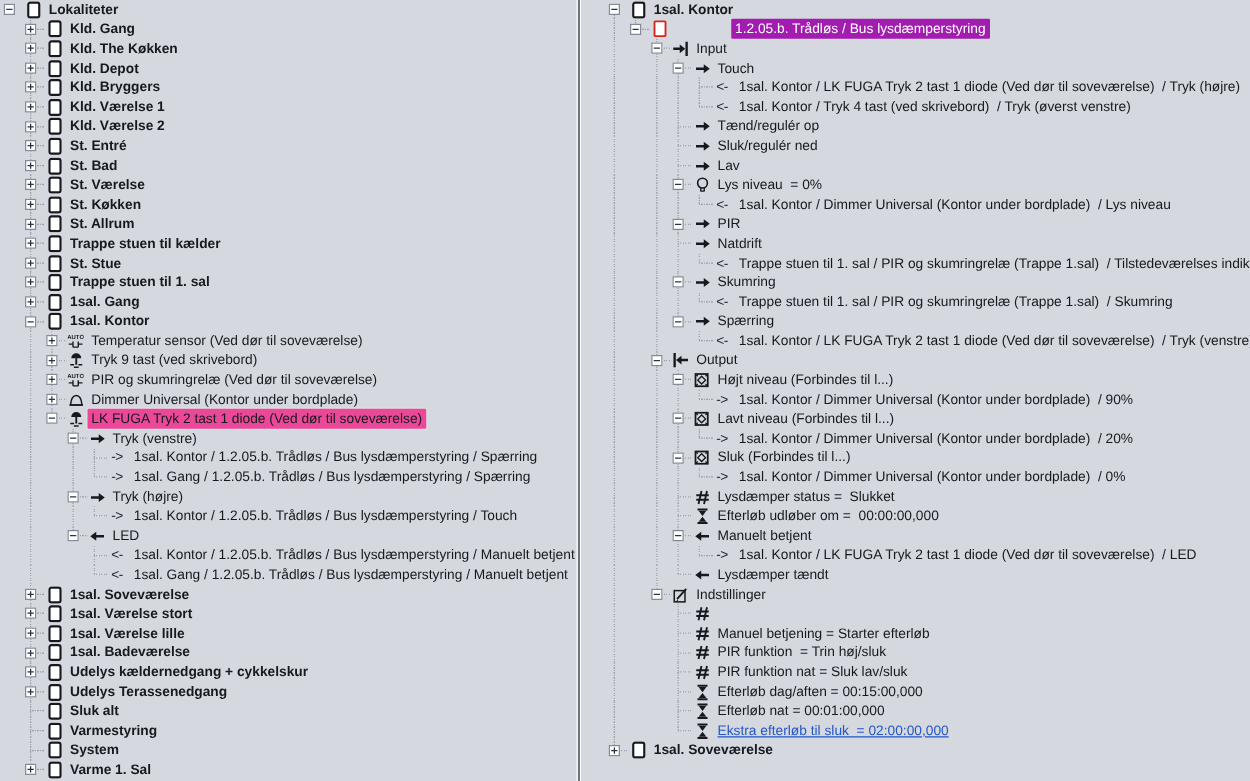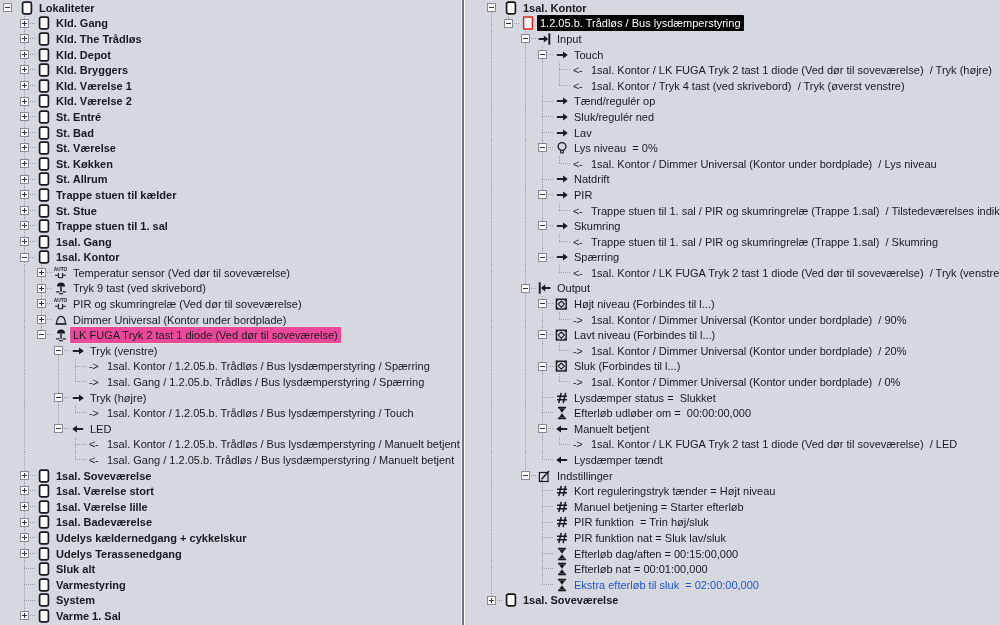--- a/index.html
+++ b/index.html
@@ -28,39 +28,39 @@
        border:1px solid #848b98;box-sizing:border-box;z-index:2;cursor:pointer;}
   .exp::before{content:"";position:absolute;left:1px;top:3px;width:5px;height:1px;background:#2f343b;}
   .exp.plus::after{content:"";position:absolute;left:3px;top:1px;width:1px;height:5px;background:#2f343b;}
   .icon{flex:0 0 15px;width:15px;height:15.6px;display:flex;align-items:center;
         justify-content:center;margin-right:2px;}
   .icon svg{display:block;}
   .icon.linkglyph{font-size:11px;color:#23262c;letter-spacing:-0.5px;justify-content:flex-start;
         padding-left:2px;box-sizing:border-box;}
   .label{font-size:11px;color:#16191e;line-height:14px;padding:1px 3px;border-radius:1px;cursor:default;}
   .label.bold{font-weight:bold;}
-  .label.sel-active{background:#000000;color:#ffffff;}
+  .label.sel-active{background:#a21caf;color:#ffffff;margin-left:48px;}
   .label.sel-inactive{background:#ec4899;box-shadow:0 0 0 1px #e0e0e0;}
-  .label.linkstyle{color:#2356c7;}
+  .label.linkstyle{color:#2356c7;text-decoration:underline;}
 </style>
 </head>
 <body>
 
 <div class="screen">
   <div class="panel panel-left">
     <div class="tree" id="left-tree">
         <div class="row"><span class="cell jN"><span class="exp minus"></span></span><span class="icon"><svg width="12" height="14" viewBox="0 0 12 14">
               <rect x="1.6" y="1.1" width="8.8" height="11.8" rx="1.6" fill="#fff" stroke="#16191e" stroke-width="1.7"></rect>
             </svg></span><span class="label bold">Lokaliteter</span></div>
         <div class="row"><span class="cell"></span><span class="cell jT"><span class="exp plus"></span></span><span class="icon"><svg width="12" height="14" viewBox="0 0 12 14">
               <rect x="1.6" y="1.1" width="8.8" height="11.8" rx="1.6" fill="#fff" stroke="#16191e" stroke-width="1.7"></rect>
             </svg></span><span class="label bold">Kld. Gang</span></div>
         <div class="row"><span class="cell"></span><span class="cell jT"><span class="exp plus"></span></span><span class="icon"><svg width="12" height="14" viewBox="0 0 12 14">
               <rect x="1.6" y="1.1" width="8.8" height="11.8" rx="1.6" fill="#fff" stroke="#16191e" stroke-width="1.7"></rect>
-            </svg></span><span class="label bold">Kld. The Trådløs</span></div>
+            </svg></span><span class="label bold">Kld. The Køkken</span></div>
         <div class="row"><span class="cell"></span><span class="cell jT"><span class="exp plus"></span></span><span class="icon"><svg width="12" height="14" viewBox="0 0 12 14">
               <rect x="1.6" y="1.1" width="8.8" height="11.8" rx="1.6" fill="#fff" stroke="#16191e" stroke-width="1.7"></rect>
             </svg></span><span class="label bold">Kld. Depot</span></div>
         <div class="row"><span class="cell"></span><span class="cell jT"><span class="exp plus"></span></span><span class="icon"><svg width="12" height="14" viewBox="0 0 12 14">
               <rect x="1.6" y="1.1" width="8.8" height="11.8" rx="1.6" fill="#fff" stroke="#16191e" stroke-width="1.7"></rect>
             </svg></span><span class="label bold">Kld. Bryggers</span></div>
         <div class="row"><span class="cell"></span><span class="cell jT"><span class="exp plus"></span></span><span class="icon"><svg width="12" height="14" viewBox="0 0 12 14">
               <rect x="1.6" y="1.1" width="8.8" height="11.8" rx="1.6" fill="#fff" stroke="#16191e" stroke-width="1.7"></rect>
             </svg></span><span class="label bold">Kld. Værelse 1</span></div>
         <div class="row"><span class="cell"></span><span class="cell jT"><span class="exp plus"></span></span><span class="icon"><svg width="12" height="14" viewBox="0 0 12 14">
@@ -200,28 +200,28 @@
         <div class="row"><span class="cell v"></span><span class="cell"></span><span class="cell v"></span><span class="cell jT"></span><span class="icon"><svg width="12" height="14" viewBox="0 0 12 14">
               <path d="M0.8 7h7" stroke="#16191e" stroke-width="1.9"></path>
               <path d="M7 3.4 11.8 7 7 10.6z" fill="#16191e"></path>
             </svg></span><span class="label">Lav</span></div>
         <div class="row"><span class="cell v"></span><span class="cell"></span><span class="cell v"></span><span class="cell jT"><span class="exp minus"></span></span><span class="icon"><svg width="12" height="14" viewBox="0 0 12 14">
               <circle cx="6" cy="5.5" r="3.9" fill="none" stroke="#16191e" stroke-width="1.3"></circle>
               <path d="M4.6 9.4v2.3M7.4 9.4v2.3" stroke="#16191e" stroke-width="1.1"></path>
               <path d="M4.3 11.9h3.4" stroke="#16191e" stroke-width="1.1"></path>
             </svg></span><span class="label">Lys niveau  = 0%</span></div>
         <div class="row"><span class="cell v"></span><span class="cell"></span><span class="cell v"></span><span class="cell v"></span><span class="cell jL"></span><span class="icon linkglyph">&lt;-</span><span class="label">1sal. Kontor / Dimmer Universal (Kontor under bordplade)  / Lys niveau</span></div>
+        <div class="row"><span class="cell v"></span><span class="cell"></span><span class="cell v"></span><span class="cell jT"><span class="exp minus"></span></span><span class="icon"><svg width="12" height="14" viewBox="0 0 12 14">
+              <path d="M0.8 7h7" stroke="#16191e" stroke-width="1.9"></path>
+              <path d="M7 3.4 11.8 7 7 10.6z" fill="#16191e"></path>
+            </svg></span><span class="label">PIR</span></div>
         <div class="row"><span class="cell v"></span><span class="cell"></span><span class="cell v"></span><span class="cell jT"></span><span class="icon"><svg width="12" height="14" viewBox="0 0 12 14">
               <path d="M0.8 7h7" stroke="#16191e" stroke-width="1.9"></path>
               <path d="M7 3.4 11.8 7 7 10.6z" fill="#16191e"></path>
             </svg></span><span class="label">Natdrift</span></div>
-        <div class="row"><span class="cell v"></span><span class="cell"></span><span class="cell v"></span><span class="cell jT"><span class="exp minus"></span></span><span class="icon"><svg width="12" height="14" viewBox="0 0 12 14">
-              <path d="M0.8 7h7" stroke="#16191e" stroke-width="1.9"></path>
-              <path d="M7 3.4 11.8 7 7 10.6z" fill="#16191e"></path>
-            </svg></span><span class="label">PIR</span></div>
         <div class="row"><span class="cell v"></span><span class="cell"></span><span class="cell v"></span><span class="cell v"></span><span class="cell jL"></span><span class="icon linkglyph">&lt;-</span><span class="label">Trappe stuen til 1. sal / PIR og skumringrelæ (Trappe 1.sal)  / Tilstedeværelses indikering</span></div>
         <div class="row"><span class="cell v"></span><span class="cell"></span><span class="cell v"></span><span class="cell jT"><span class="exp minus"></span></span><span class="icon"><svg width="12" height="14" viewBox="0 0 12 14">
               <path d="M0.8 7h7" stroke="#16191e" stroke-width="1.9"></path>
               <path d="M7 3.4 11.8 7 7 10.6z" fill="#16191e"></path>
             </svg></span><span class="label">Skumring</span></div>
         <div class="row"><span class="cell v"></span><span class="cell"></span><span class="cell v"></span><span class="cell v"></span><span class="cell jL"></span><span class="icon linkglyph">&lt;-</span><span class="label">Trappe stuen til 1. sal / PIR og skumringrelæ (Trappe 1.sal)  / Skumring</span></div>
         <div class="row"><span class="cell v"></span><span class="cell"></span><span class="cell v"></span><span class="cell jL"><span class="exp minus"></span></span><span class="icon"><svg width="12" height="14" viewBox="0 0 12 14">
               <path d="M0.8 7h7" stroke="#16191e" stroke-width="1.9"></path>
               <path d="M7 3.4 11.8 7 7 10.6z" fill="#16191e"></path>
             </svg></span><span class="label">Spærring</span></div>
@@ -268,21 +268,21 @@
               <path d="M5 3.4 0.2 7 5 10.6z" fill="#16191e"></path>
             </svg></span><span class="label">Lysdæmper tændt</span></div>
         <div class="row"><span class="cell v"></span><span class="cell"></span><span class="cell jL"><span class="exp minus"></span></span><span class="icon"><svg width="13" height="14" viewBox="0 0 13 14">
               <rect x="1.4" y="3.5" width="8.6" height="9" fill="none" stroke="#16191e" stroke-width="1.2"></rect>
               <path d="M3.6 10.3 11 2.1" stroke="#16191e" stroke-width="1.5"></path>
               <path d="M3.9 10.7 2.6 12.3l2-.5z" fill="#16191e"></path>
             </svg></span><span class="label">Indstillinger</span></div>
         <div class="row"><span class="cell v"></span><span class="cell"></span><span class="cell"></span><span class="cell jT"></span><span class="icon"><svg width="12" height="14" viewBox="0 0 12 14">
               <path d="M1 5.2h10M1 8.8h10" stroke="#16191e" stroke-width="1.5"></path>
               <path d="M5.2 1.8 2.8 12.2M9.6 1.8 7.2 12.2" stroke="#16191e" stroke-width="1.5"></path>
-            </svg></span><span class="label">Kort reguleringstryk tænder = Højt niveau</span></div>
+            </svg></span></div>
         <div class="row"><span class="cell v"></span><span class="cell"></span><span class="cell"></span><span class="cell jT"></span><span class="icon"><svg width="12" height="14" viewBox="0 0 12 14">
               <path d="M1 5.2h10M1 8.8h10" stroke="#16191e" stroke-width="1.5"></path>
               <path d="M5.2 1.8 2.8 12.2M9.6 1.8 7.2 12.2" stroke="#16191e" stroke-width="1.5"></path>
             </svg></span><span class="label">Manuel betjening = Starter efterløb</span></div>
         <div class="row"><span class="cell v"></span><span class="cell"></span><span class="cell"></span><span class="cell jT"></span><span class="icon"><svg width="12" height="14" viewBox="0 0 12 14">
               <path d="M1 5.2h10M1 8.8h10" stroke="#16191e" stroke-width="1.5"></path>
               <path d="M5.2 1.8 2.8 12.2M9.6 1.8 7.2 12.2" stroke="#16191e" stroke-width="1.5"></path>
             </svg></span><span class="label">PIR funktion  = Trin høj/sluk</span></div>
         <div class="row"><span class="cell v"></span><span class="cell"></span><span class="cell"></span><span class="cell jT"></span><span class="icon"><svg width="12" height="14" viewBox="0 0 12 14">
               <path d="M1 5.2h10M1 8.8h10" stroke="#16191e" stroke-width="1.5"></path>

